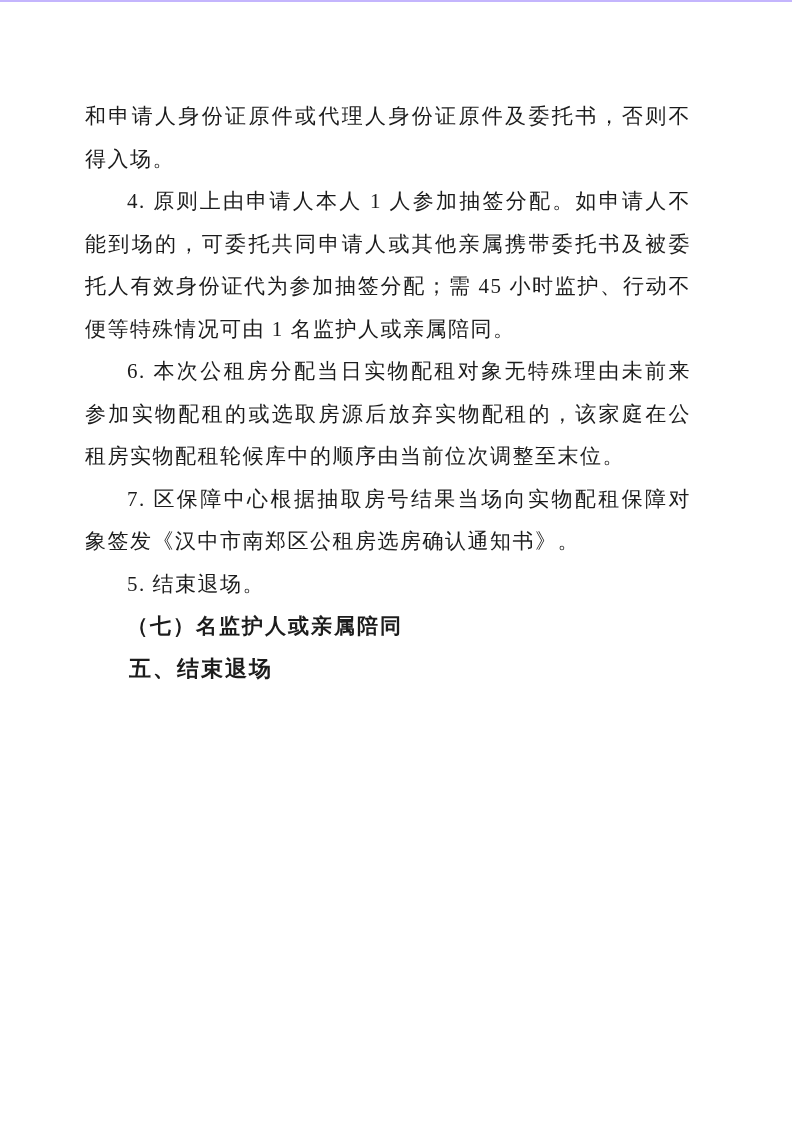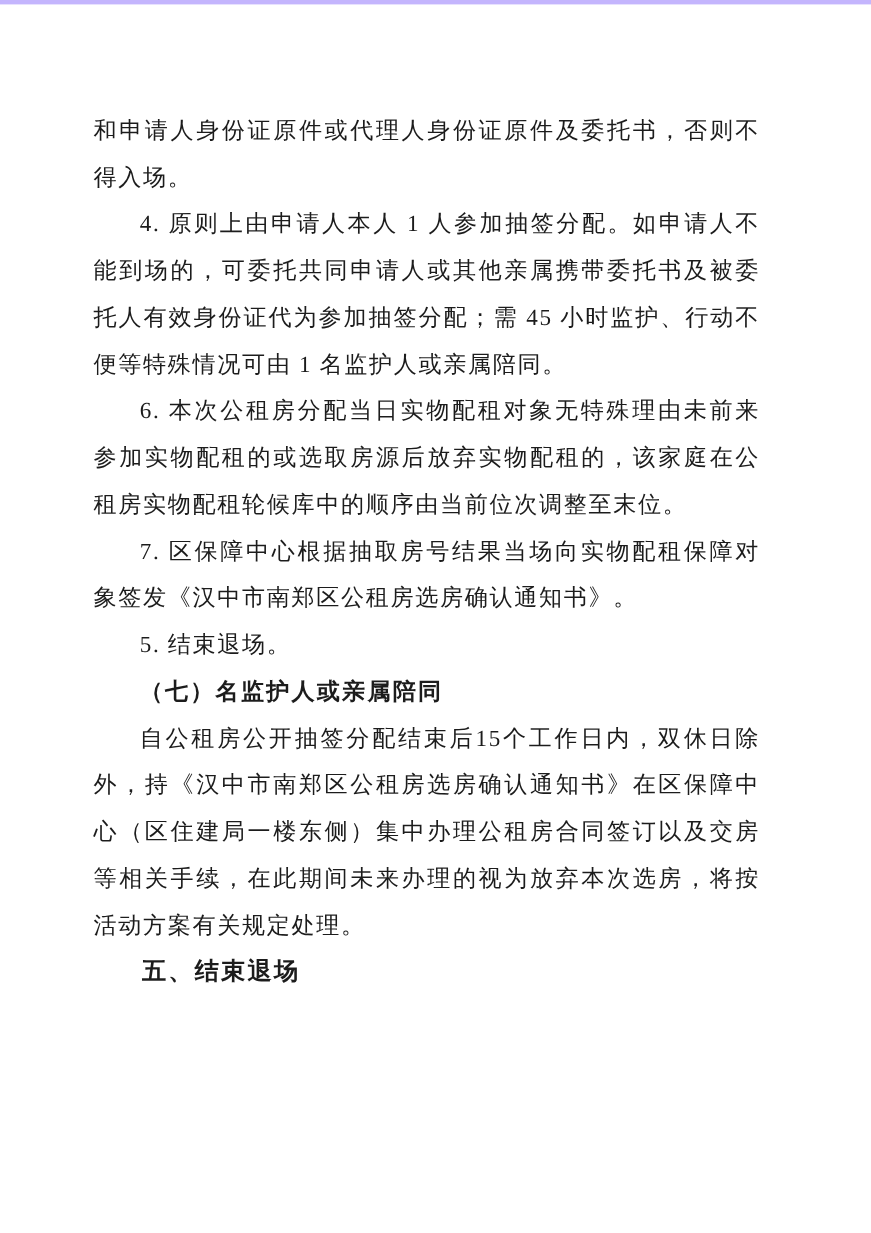--- a/index.html
+++ b/index.html
@@ -6,21 +6,21 @@
     margin: 0;
     padding: 0;
     background: #ffffff;
   }
   .page {
     position: relative;
     width: 792px;
     height: 1121px;
     background: #ffffff;
     overflow: hidden;
-    border-top: 4px solid #c4b5fd;
+    border-top: 2px solid #c4b5fd;
     box-sizing: border-box;
     padding-left: 16px;
   }
   .text-block {
     position: absolute;
     left: 85px;
     top: 93px;
     width: 606px;
   }
   .text-block p {
@@ -53,16 +53,15 @@
 <body>
 
 <div class="page">
   <div class="text-block" id="text-block">
       <p class="continuation">和申请人身份证原件或代理人身份证原件及委托书，否则不得入场。</p>
       <p class="numbered">4. 原则上由申请人本人 1 人参加抽签分配。如申请人不能到场的，可委托共同申请人或其他亲属携带委托书及被委托人有效身份证代为参加抽签分配；需 45 小时监护、行动不便等特殊情况可由 1 名监护人或亲属陪同。</p>
       <p class="numbered">6. 本次公租房分配当日实物配租对象无特殊理由未前来参加实物配租的或选取房源后放弃实物配租的，该家庭在公租房实物配租轮候库中的顺序由当前位次调整至末位。</p>
       <p class="numbered">7. 区保障中心根据抽取房号结果当场向实物配租保障对象签发《汉中市南郑区公租房选房确认通知书》。</p>
       <p class="numbered">5. 结束退场。</p>
       <p class="heading-kaiti">（七）名监护人或亲属陪同</p>
-      <p class="body">自公租房公开抽签分配结束后15个工作日内，双休日除外，持《汉中市南郑区公租房选房确认通知书》在区保障中心（区住建局一楼东侧）集中办理公租房合同签订以及交房等相关手续，在此期间未来办理的视为放弃本次选房，将按活动方案有关规定处理。</p>
       <p class="heading-hei">五、结束退场</p>
     </div>
 </div>
 
 </body></html>

